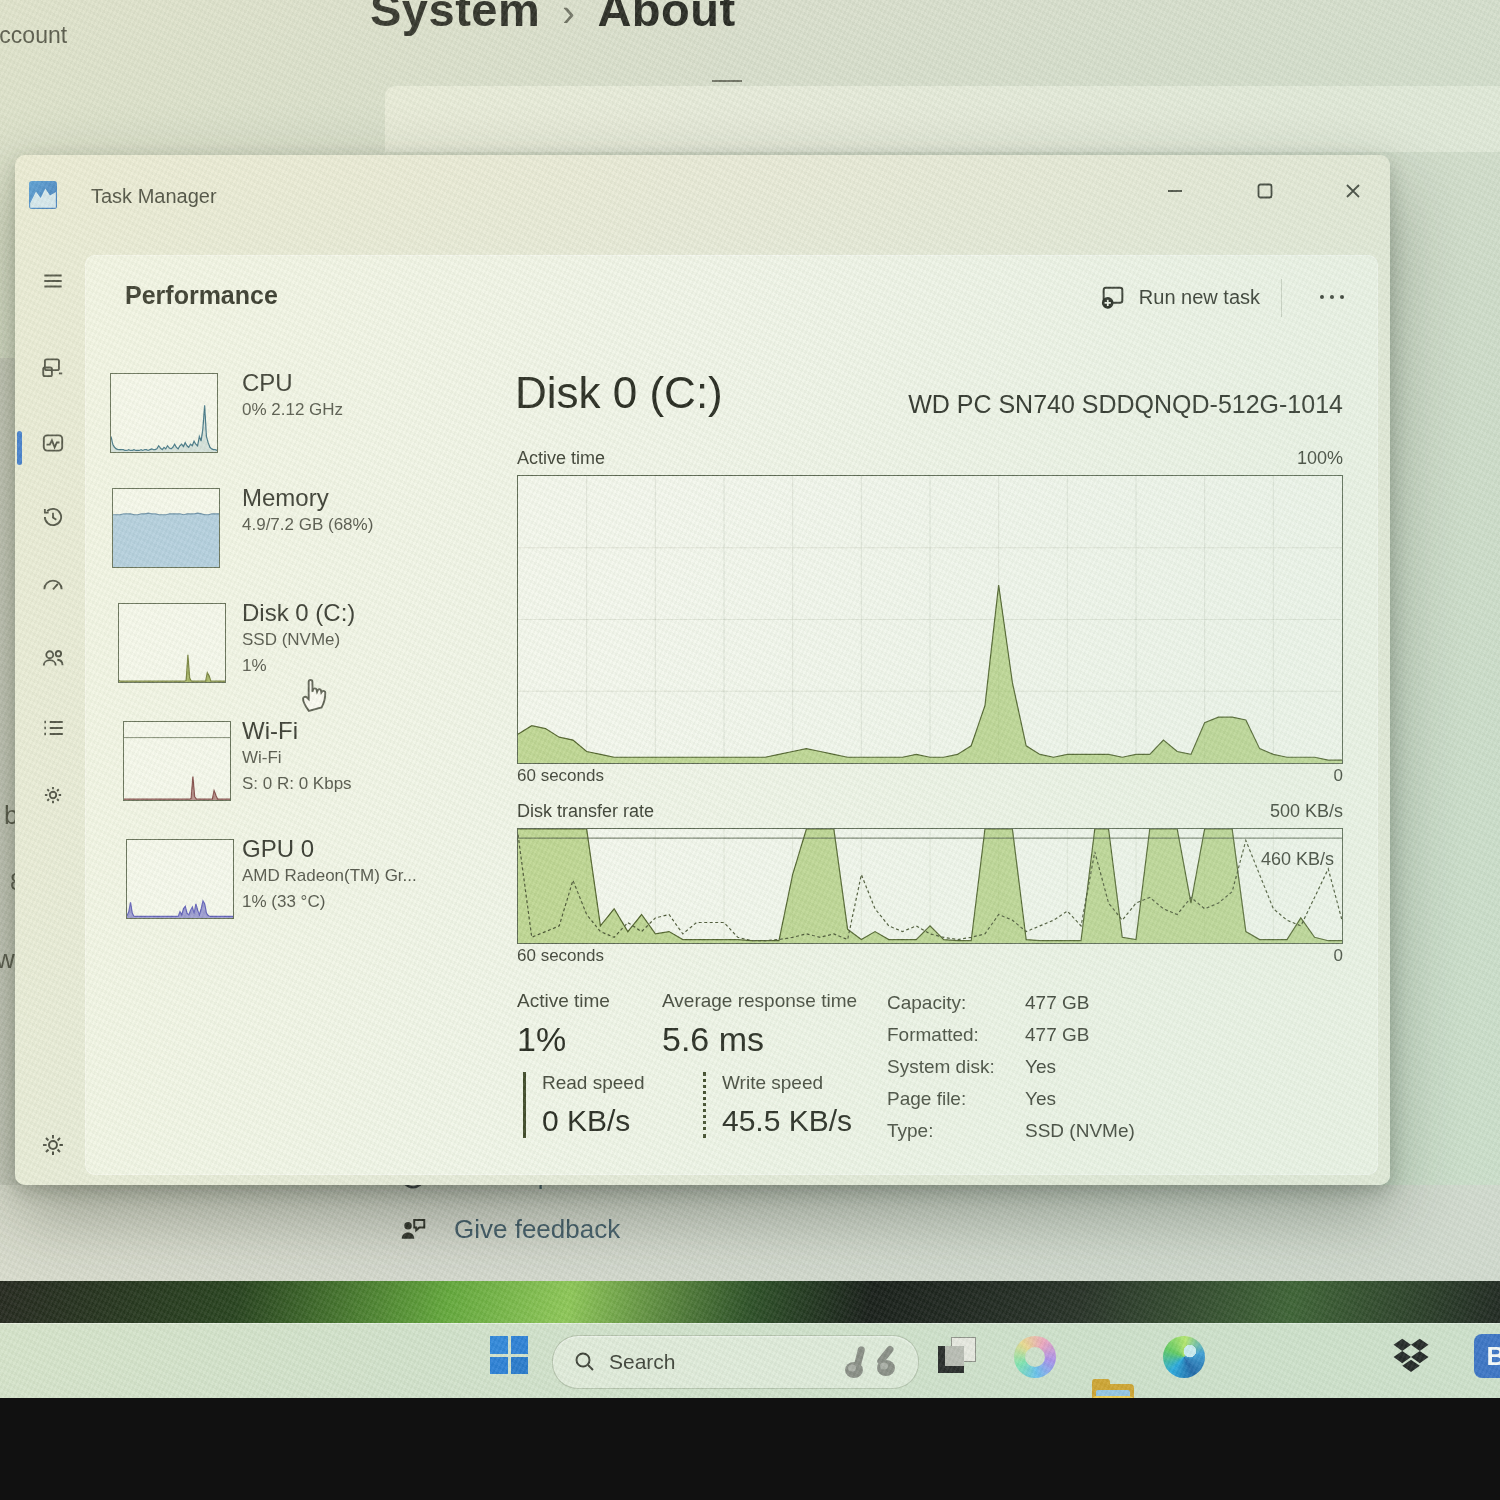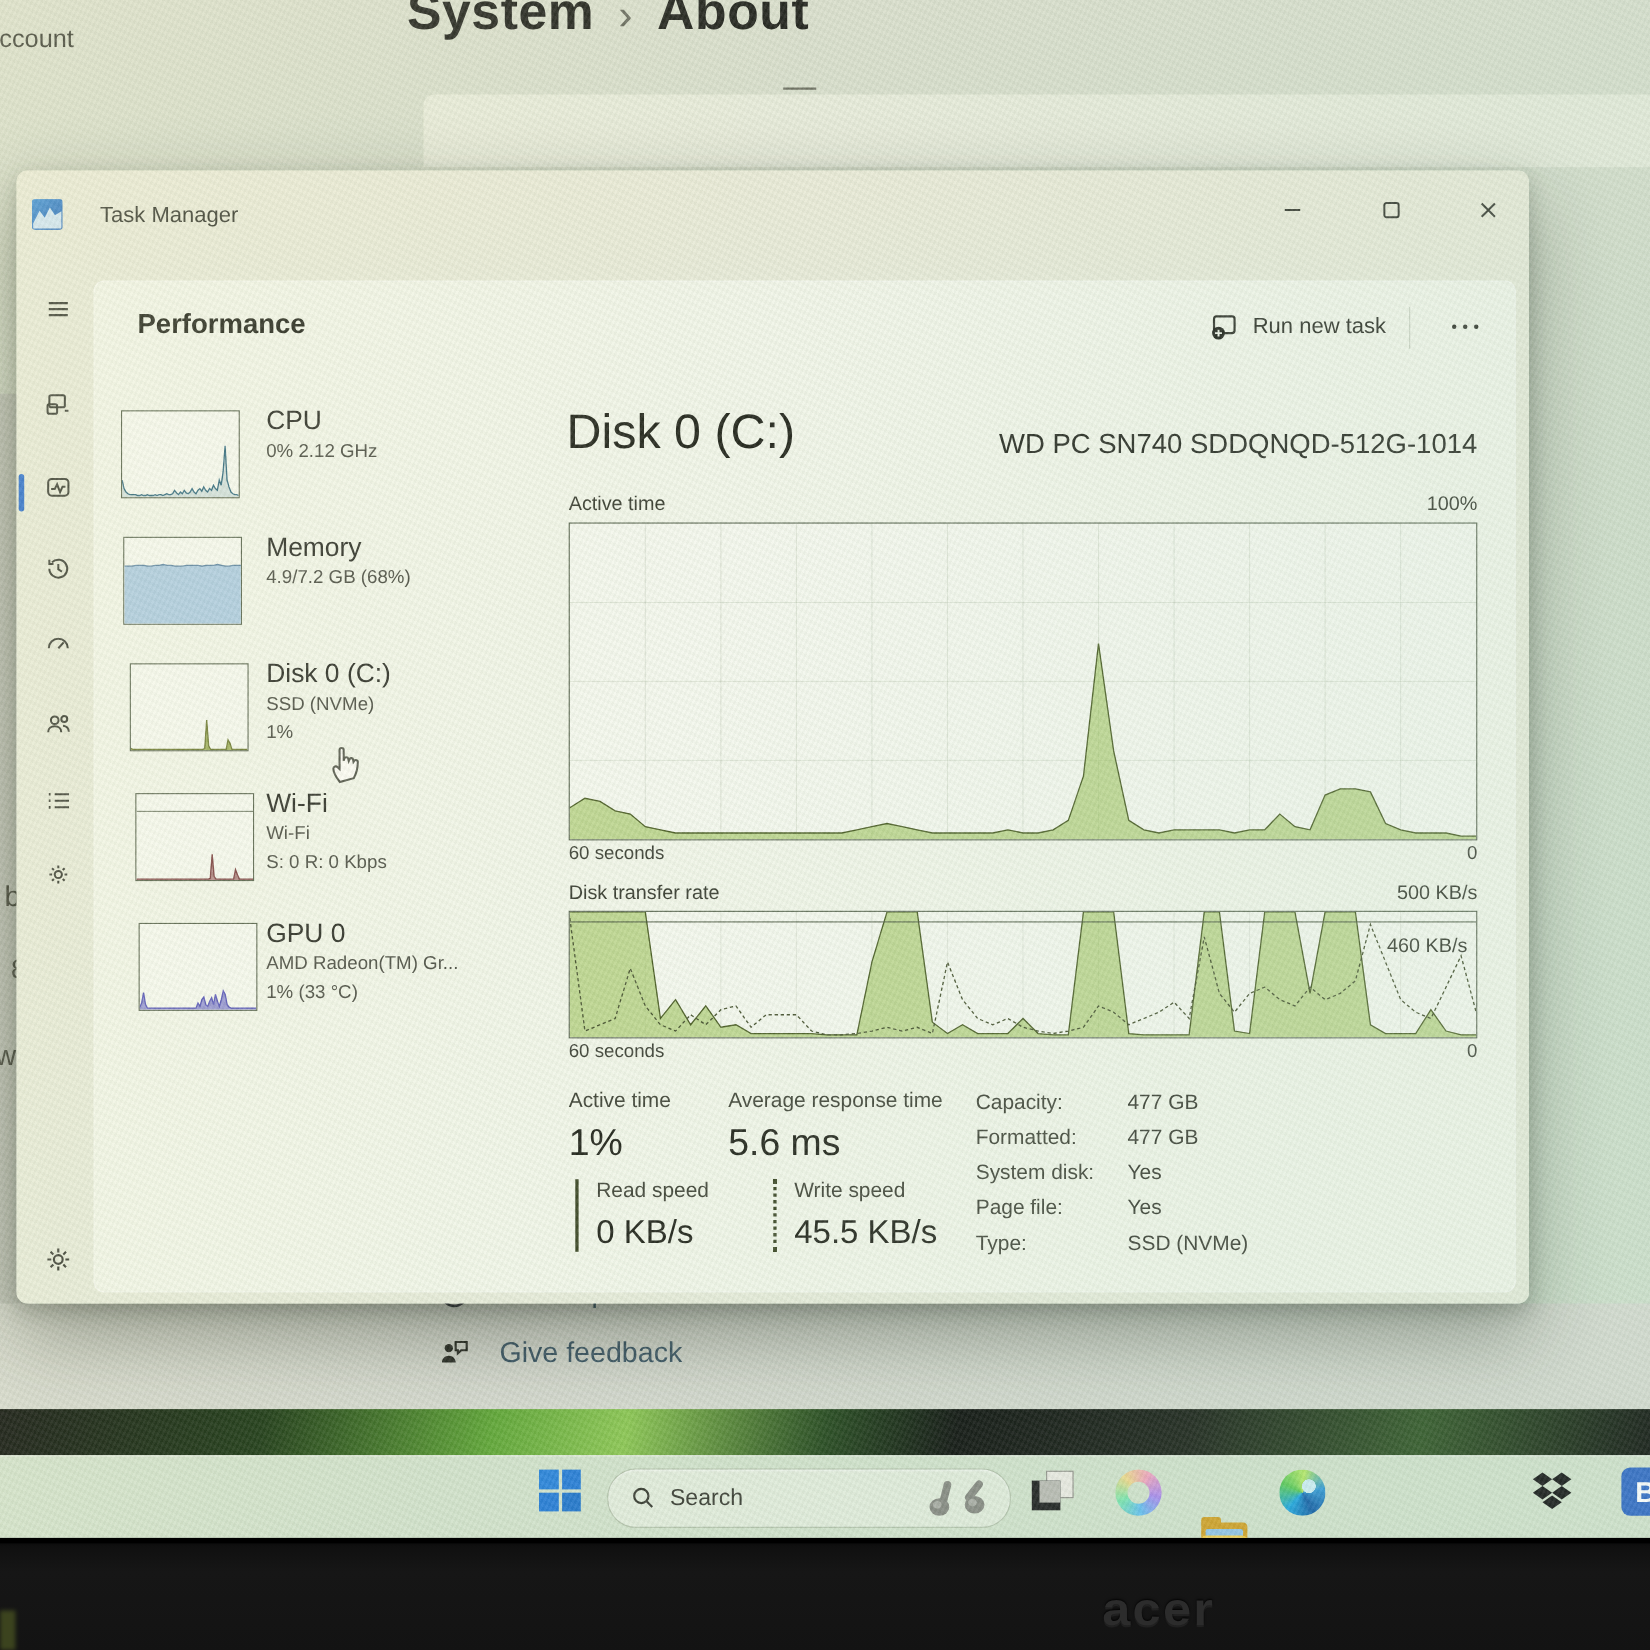--- a/index.html
+++ b/index.html
@@ -480,17 +480,13 @@
       </div>
     </div>
 
     <svg class="cursor" width="42" height="48" viewBox="0 0 24 28">
       <path d="M9 25c-1.8-2.4-3.4-5.2-3.4-7 0-1.2 1.4-1.7 2.3-.8l1 1V8.2c0-1.6 2.2-1.6 2.2 0v5.6l.3-1.1c.3-1.1 1.9-1.1 2.1 0l.3 1.2.4-.9c.4-1 1.8-.8 1.9.3l.2 1.1.5-.7c.6-.7 1.8-.2 1.8.7 0 2.8-.9 6.2-2.2 8.6z" fill="#fbfbf4" stroke="#565a4e" stroke-width="1.1"></path>
     </svg>
 
     <div class="grain"></div>
   </div>
 
-  <div class="bezel">
-    <div class="acer">acer</div>
-    <div class="sticker"></div>
-  </div>
 </div>
 
 </body></html>

